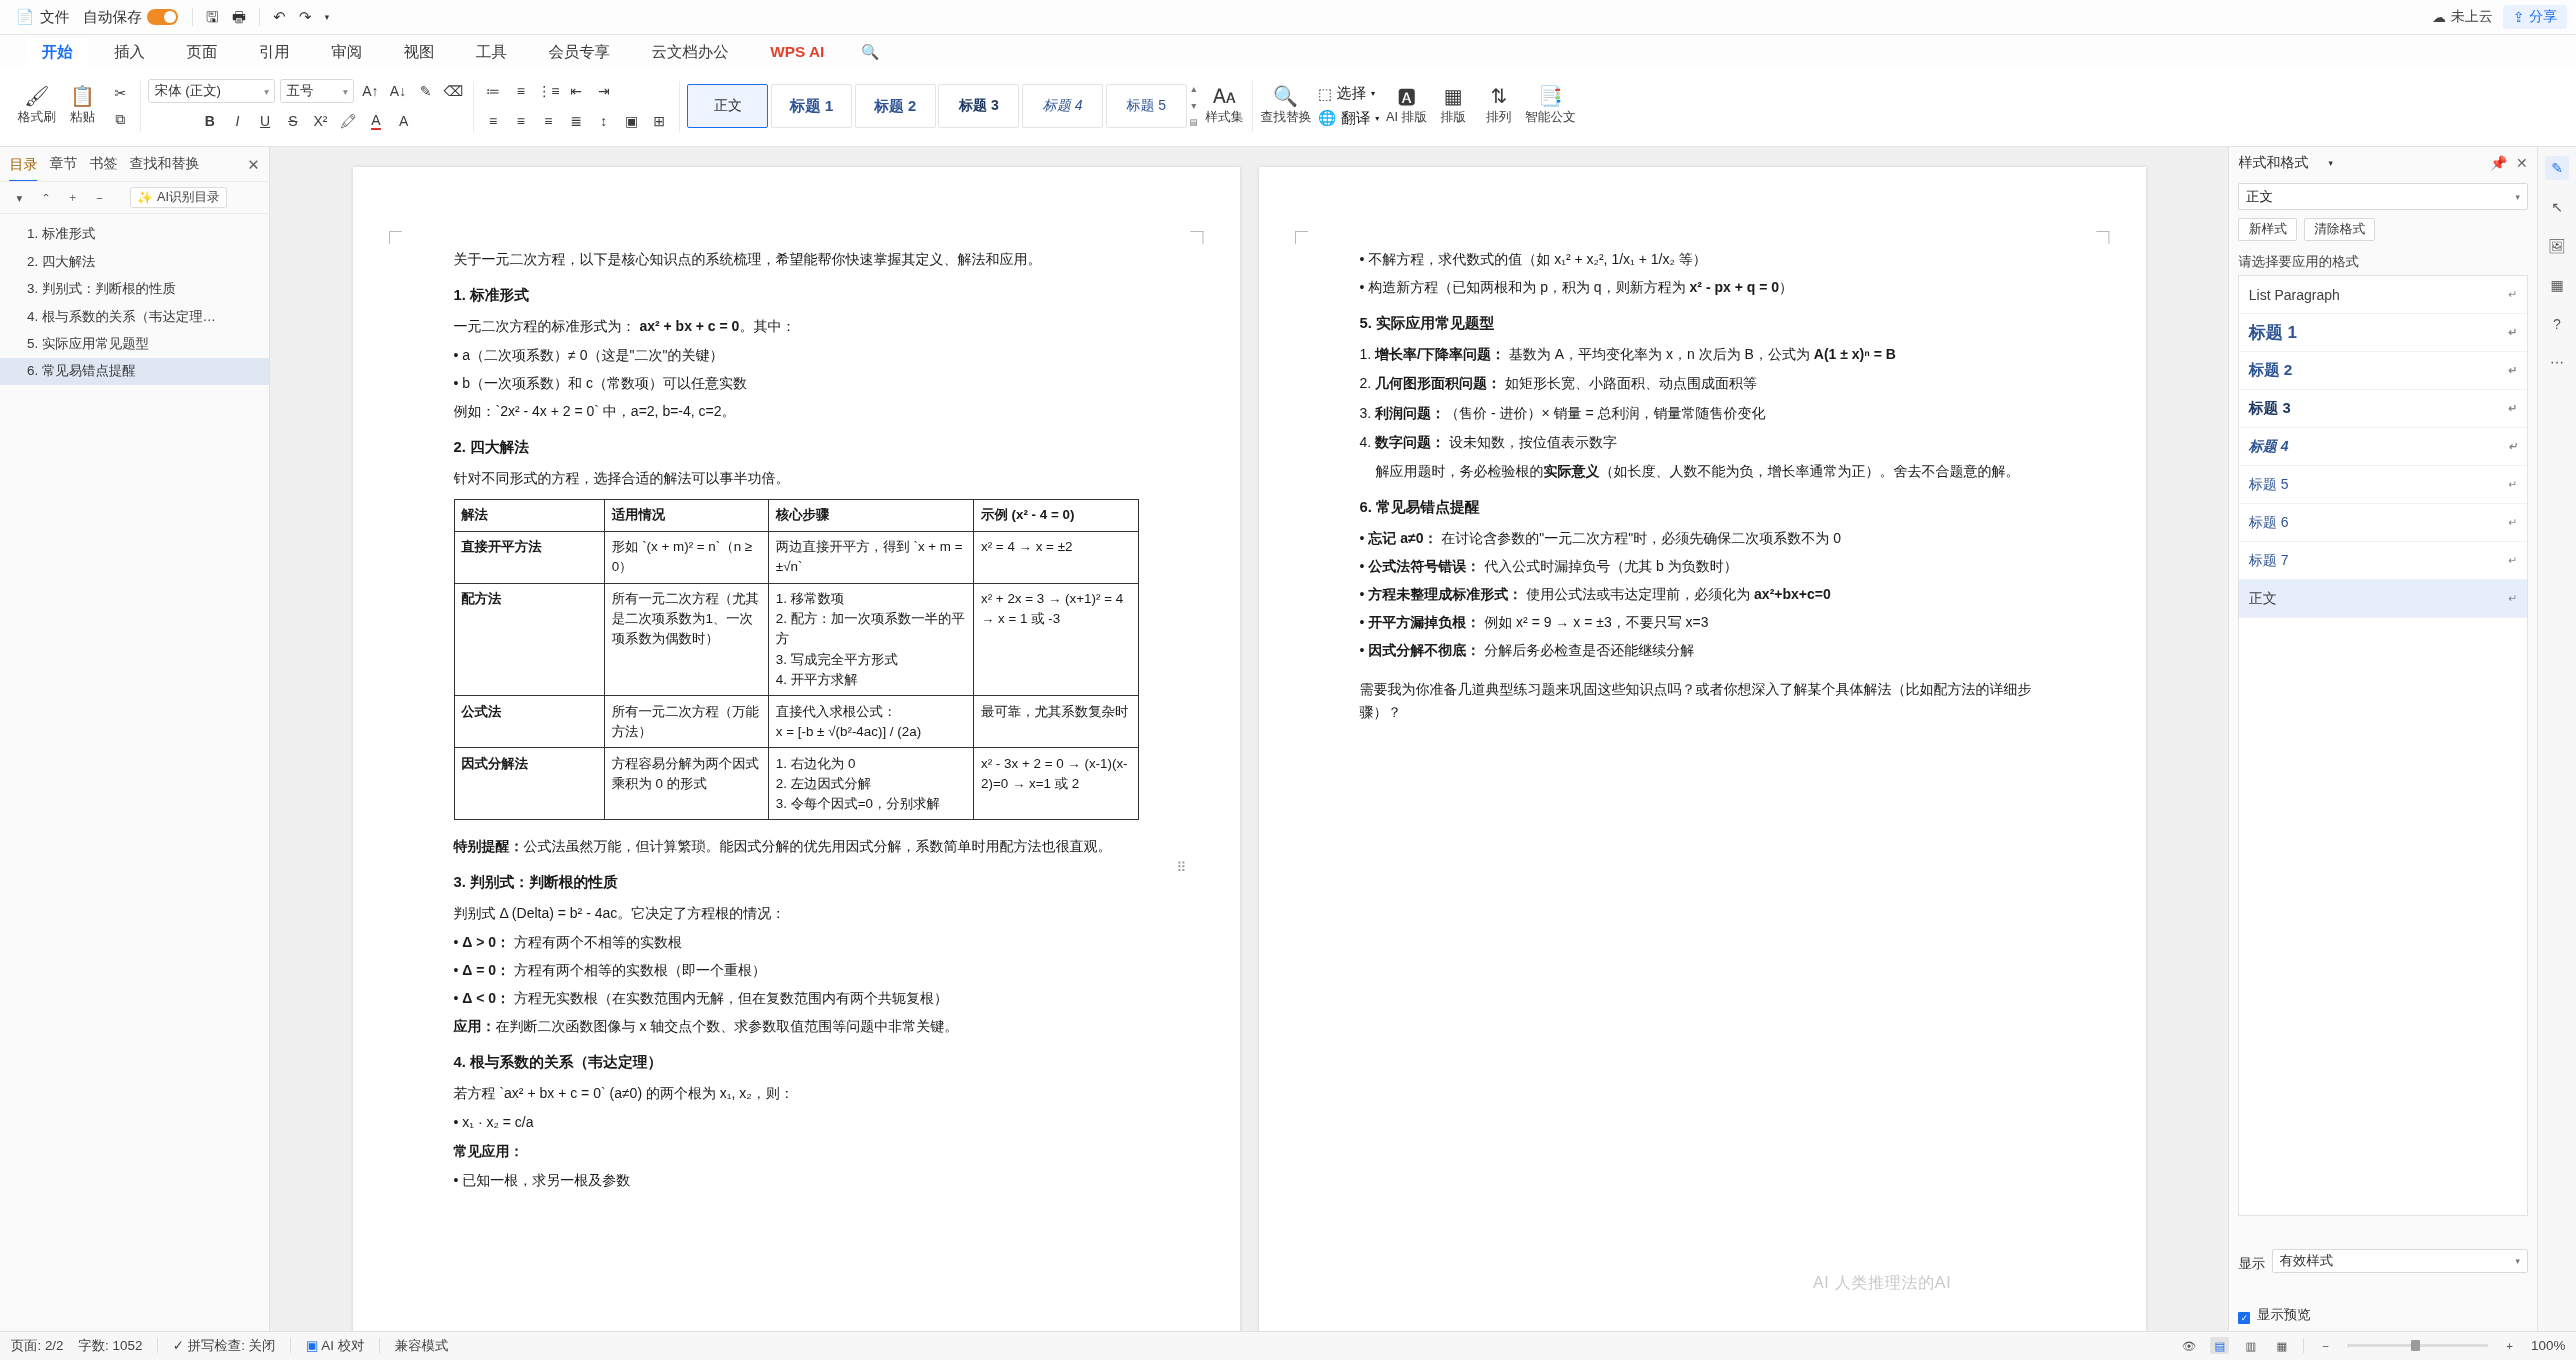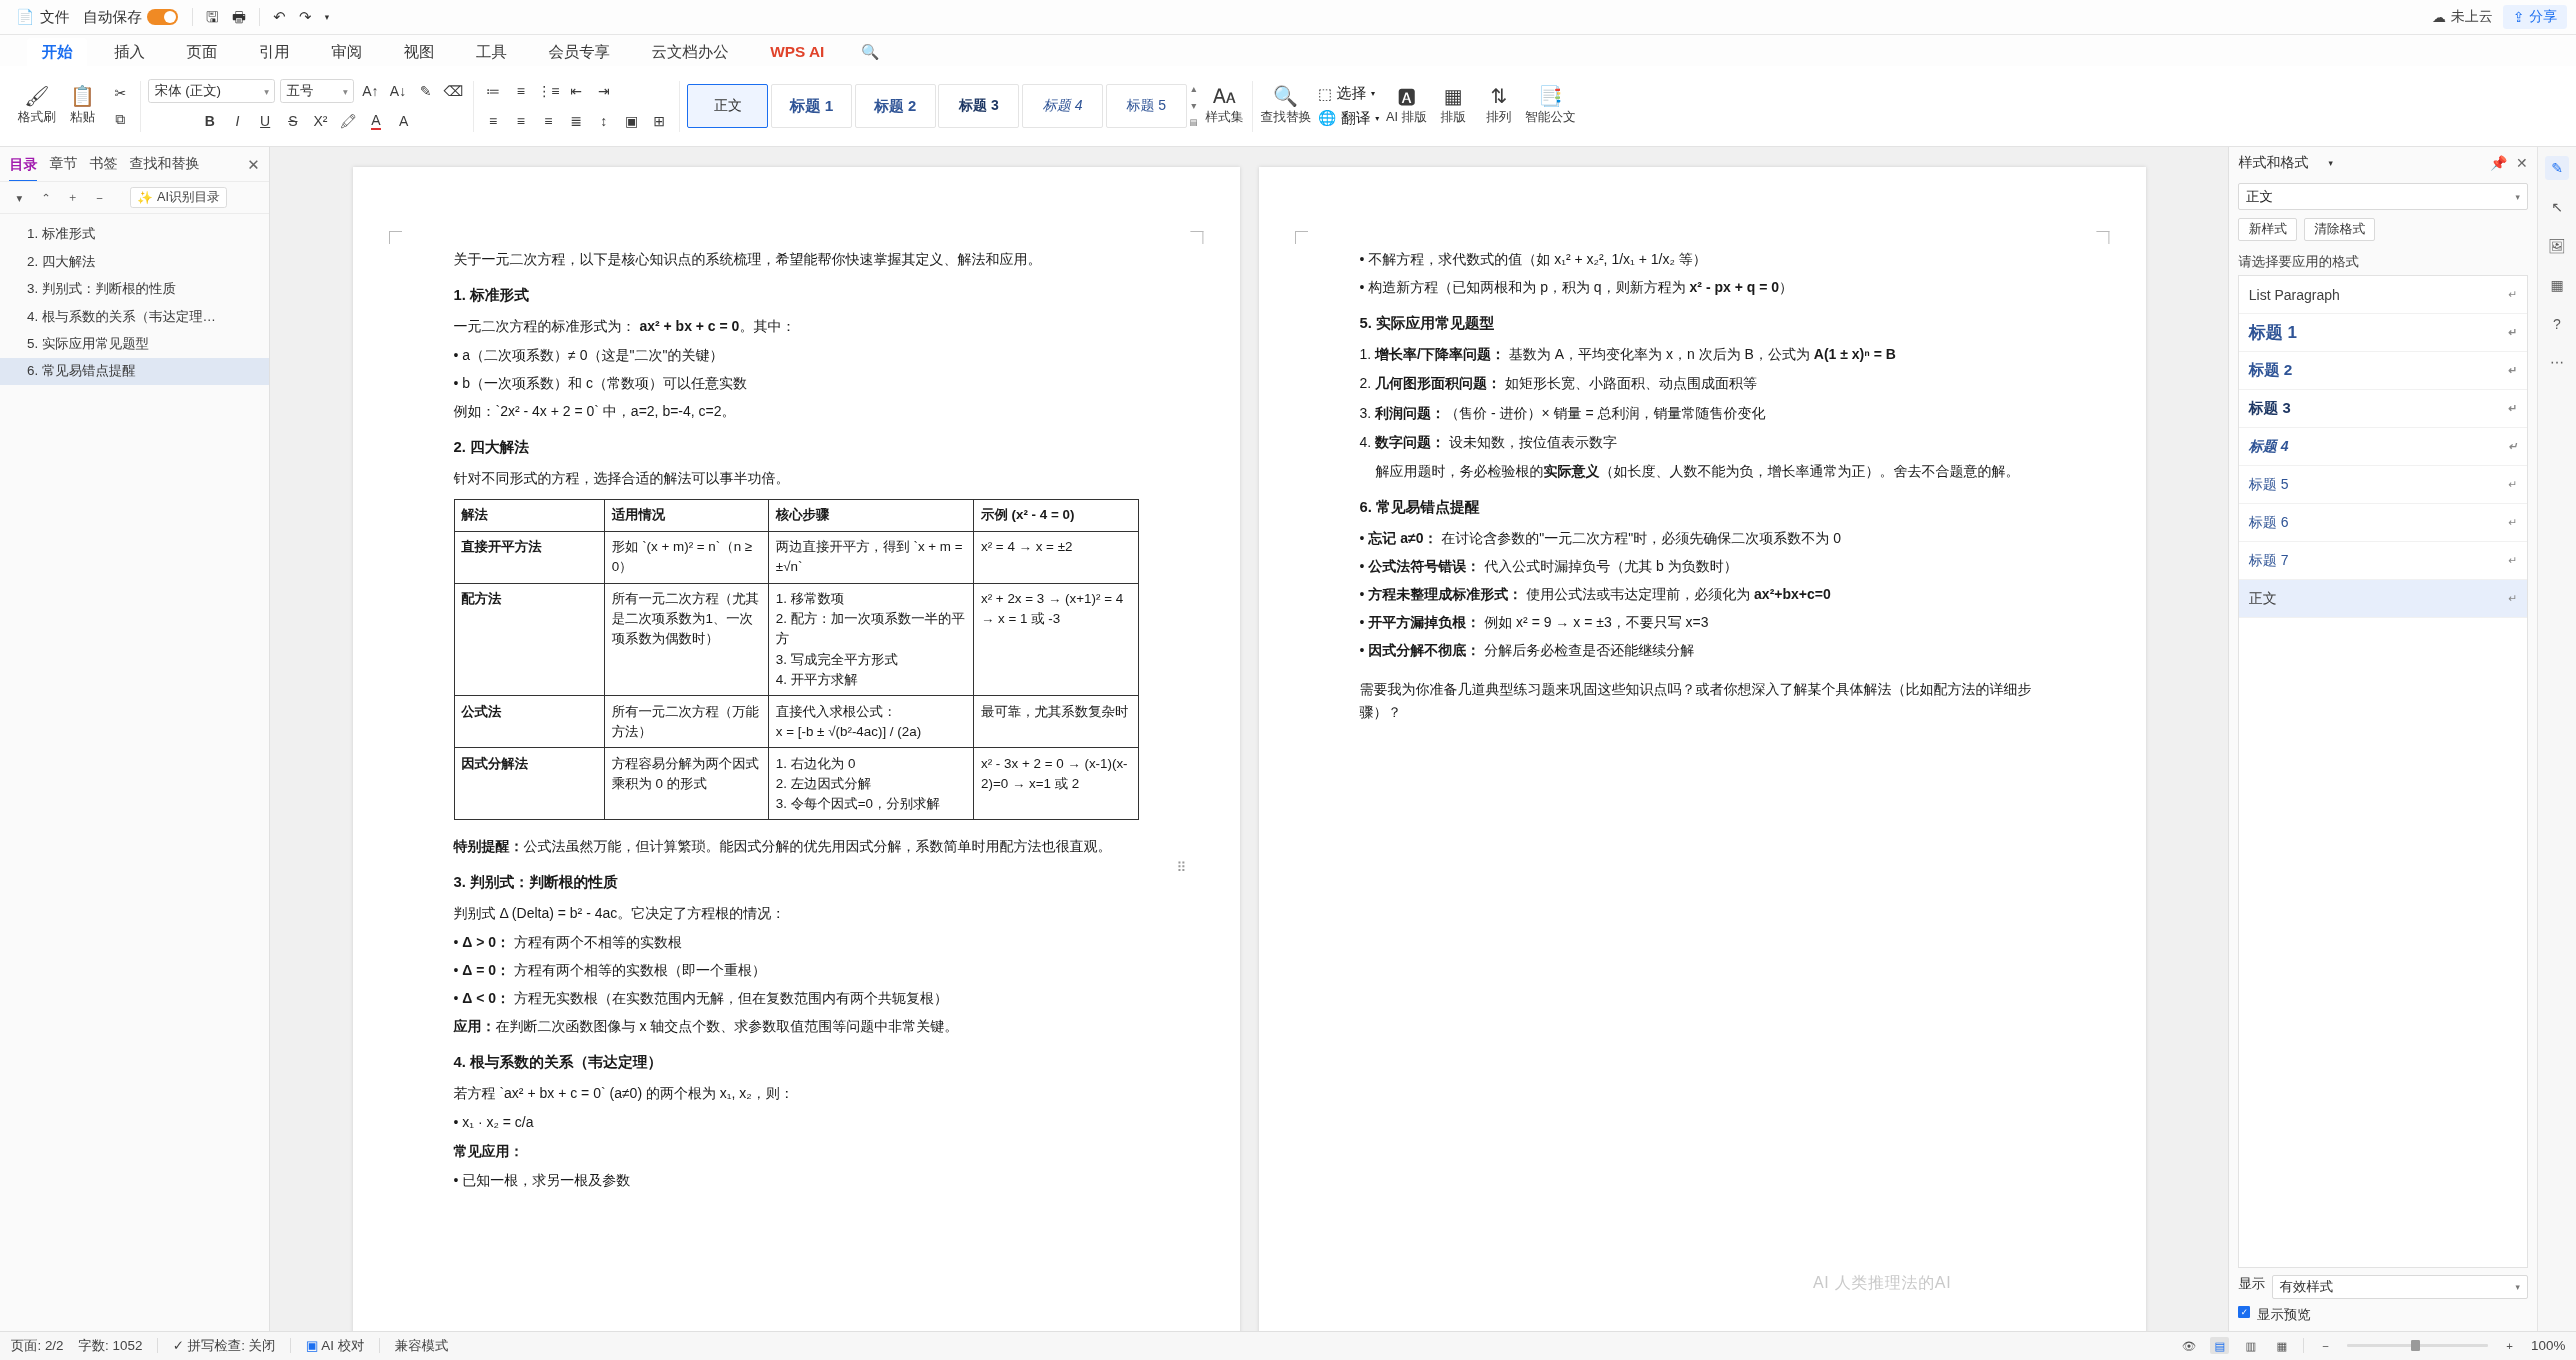--- a/index.html
+++ b/index.html
@@ -67,21 +67,21 @@
   .styleitem.h5 { font-size:14px; color:#2f5496;}
   .gal-arrows { display:flex; flex-direction:column; justify-content:space-between; height:44px; }
   .gal-arrows div { font-size:8.7px; color:#777; line-height:10.7px; }
 
   
   .main { flex: 1; display:flex; min-height:0; }
 
   
   .leftpanel { width: 270px; background:#fafafa; border-right:0.7px solid #e0e0e0; display:flex; flex-direction:column; }
   .lp-tabs { display:flex; align-items:center; height:35px; padding: 0 9.4px; gap: 12px; font-size:14px; color:#444; border-bottom:0.7px solid #ececec;}
-  .lp-tabs .active { color:#a21caf; font-weight:bold; border-bottom:1.3px solid #1a6ef0; height:34px; line-height:34px; }
+  .lp-tabs .active { color:#a16207; font-weight:normal; border-bottom:1.3px solid #1a6ef0; height:34px; line-height:34px; }
   .lp-close { margin-left:auto; font-size:14.8px; color:#666; }
   .lp-toolbar { display:flex; align-items:center; gap:6.7px; height:32px; padding: 0 9.4px; border-bottom:0.7px solid #ececec; }
   .lp-tbtn { width:20px; height:19px; display:flex; align-items:center; justify-content:center; border:0.7px solid transparent; font-size:11.4px; color:#555;}
   .ai-toc { margin-left:13.4px; display:flex; align-items:center; gap:4px; border:0.7px solid #dcdcdc; border-radius:2.7px; height:21.5px; padding:0 6.7px; font-size:12.7px; color:#444; background:#fff;}
   .toc-list { padding: 6.7px 0; font-size: 13.4px; }
   .toc-item { padding: 4.7px 6.7px 4.7px 27px; color:#3a3a3a; white-space:nowrap; overflow:hidden; text-overflow:ellipsis; }
   .toc-item.sel { background:#dfe7f3; }
 
   
   .docarea { flex:1; background:#f0f0f0; overflow:hidden; position:relative; display:flex; justify-content:center; padding-top: 20px; gap: 19px;}
@@ -119,21 +119,21 @@
   .srow .pil { color:#888; font-size:10.7px; }
   .srow.sel { background:#e7eefb; }
   .srow.s1 { font-size:17px; font-weight:bold; color:#2f5496; }
   .srow.s2 { font-size:15.4px; font-weight:bold; color:#2f5496; }
   .srow.s3 { font-size:14.8px; font-weight:bold; color:#1f3864; }
   .srow.s4 { font-size:14px; font-weight:bold; font-style:italic; color:#2f5496; }
   .srow.s5 { font-size:14px; color:#2f5496; }
   .srow.s6 { font-size:14px; color:#2f5496; }
   .srow.s7 { font-size:14px; color:#404040; }
   .rp-foot { padding: 6.7px 9.4px; display:flex; flex-direction:column; gap:6.7px; }
-  .rp-footrow { display:flex; align-items:flex-start; gap:6.7px; font-size:13.4px; color:#333; }
+  .rp-footrow { display:flex; align-items:flex-end; gap:6.7px; font-size:13.4px; color:#333;margin-top:26px; }
   .rp-footsel { flex:1; height:24px; border:0.7px solid #d9d9d9; background:#fff; border-radius:2px; display:flex; align-items:center; padding:0 6.7px; font-size:13.4px;}
   .chk { width:12px; height:12px; background:#1a6ef0; border-radius:1.3px; display:flex; align-items:center; justify-content:center; color:#fff; font-size:8.7px;}
 
   
   .rail { width: 39px; background:#f7f7f7; border-left:0.7px solid #e4e4e4; display:flex; flex-direction:column; align-items:center; padding-top: 9.4px; gap: 14.8px; }
   .rail .r { width:24px; height:24px; display:flex; align-items:center; justify-content:center; font-size:14px; color:#5a5a5a; border-radius:3.4px;}
   .rail .r.sel { background:#e7eefb; color:#1a6ef0;}
 
   
   .status { height: 29.5px; background:#f7f7f7; border-top:0.7px solid #e0e0e0; display:flex; align-items:center; padding: 0 10.7px; gap: 14.8px; font-size:13.4px; color:#444; flex:none;}

